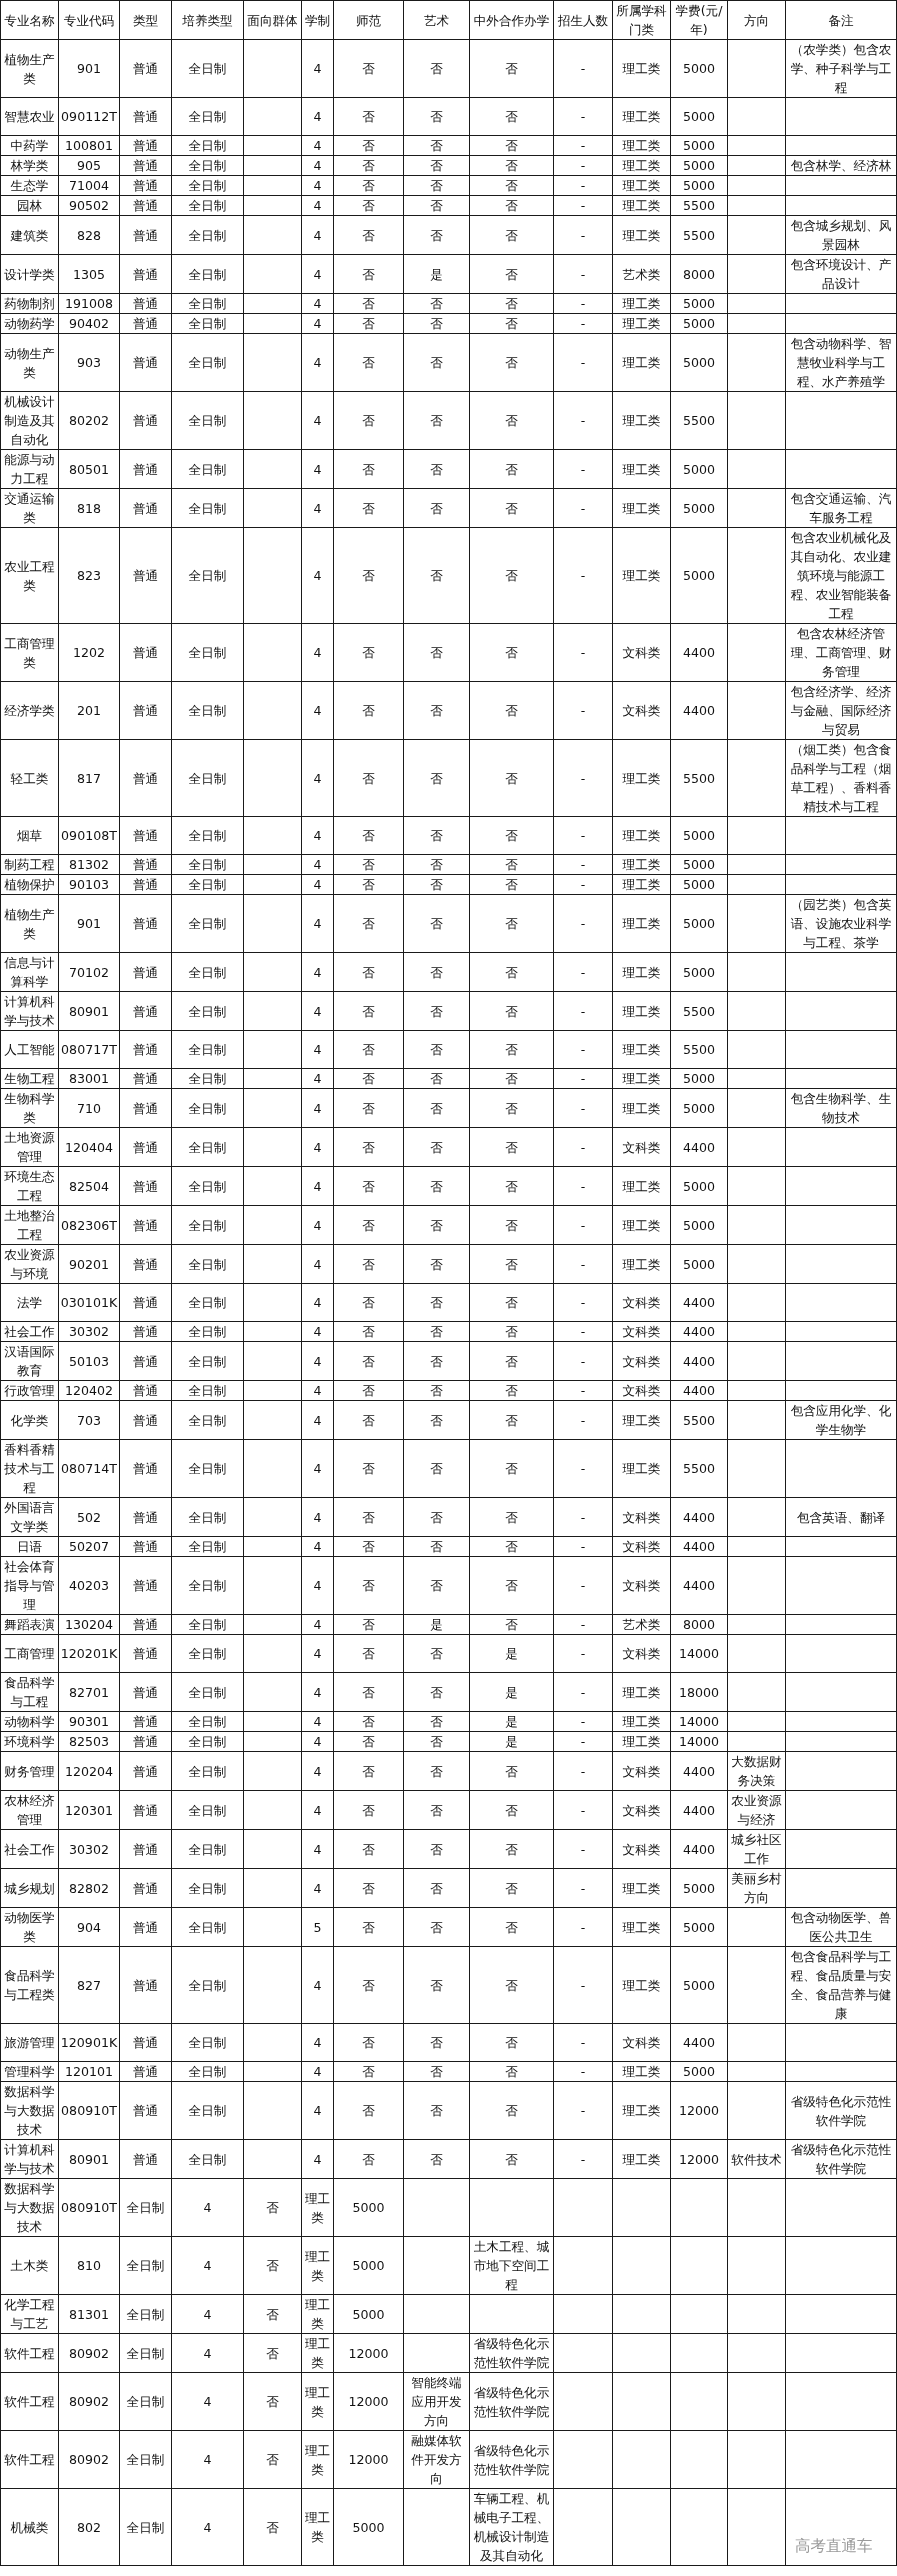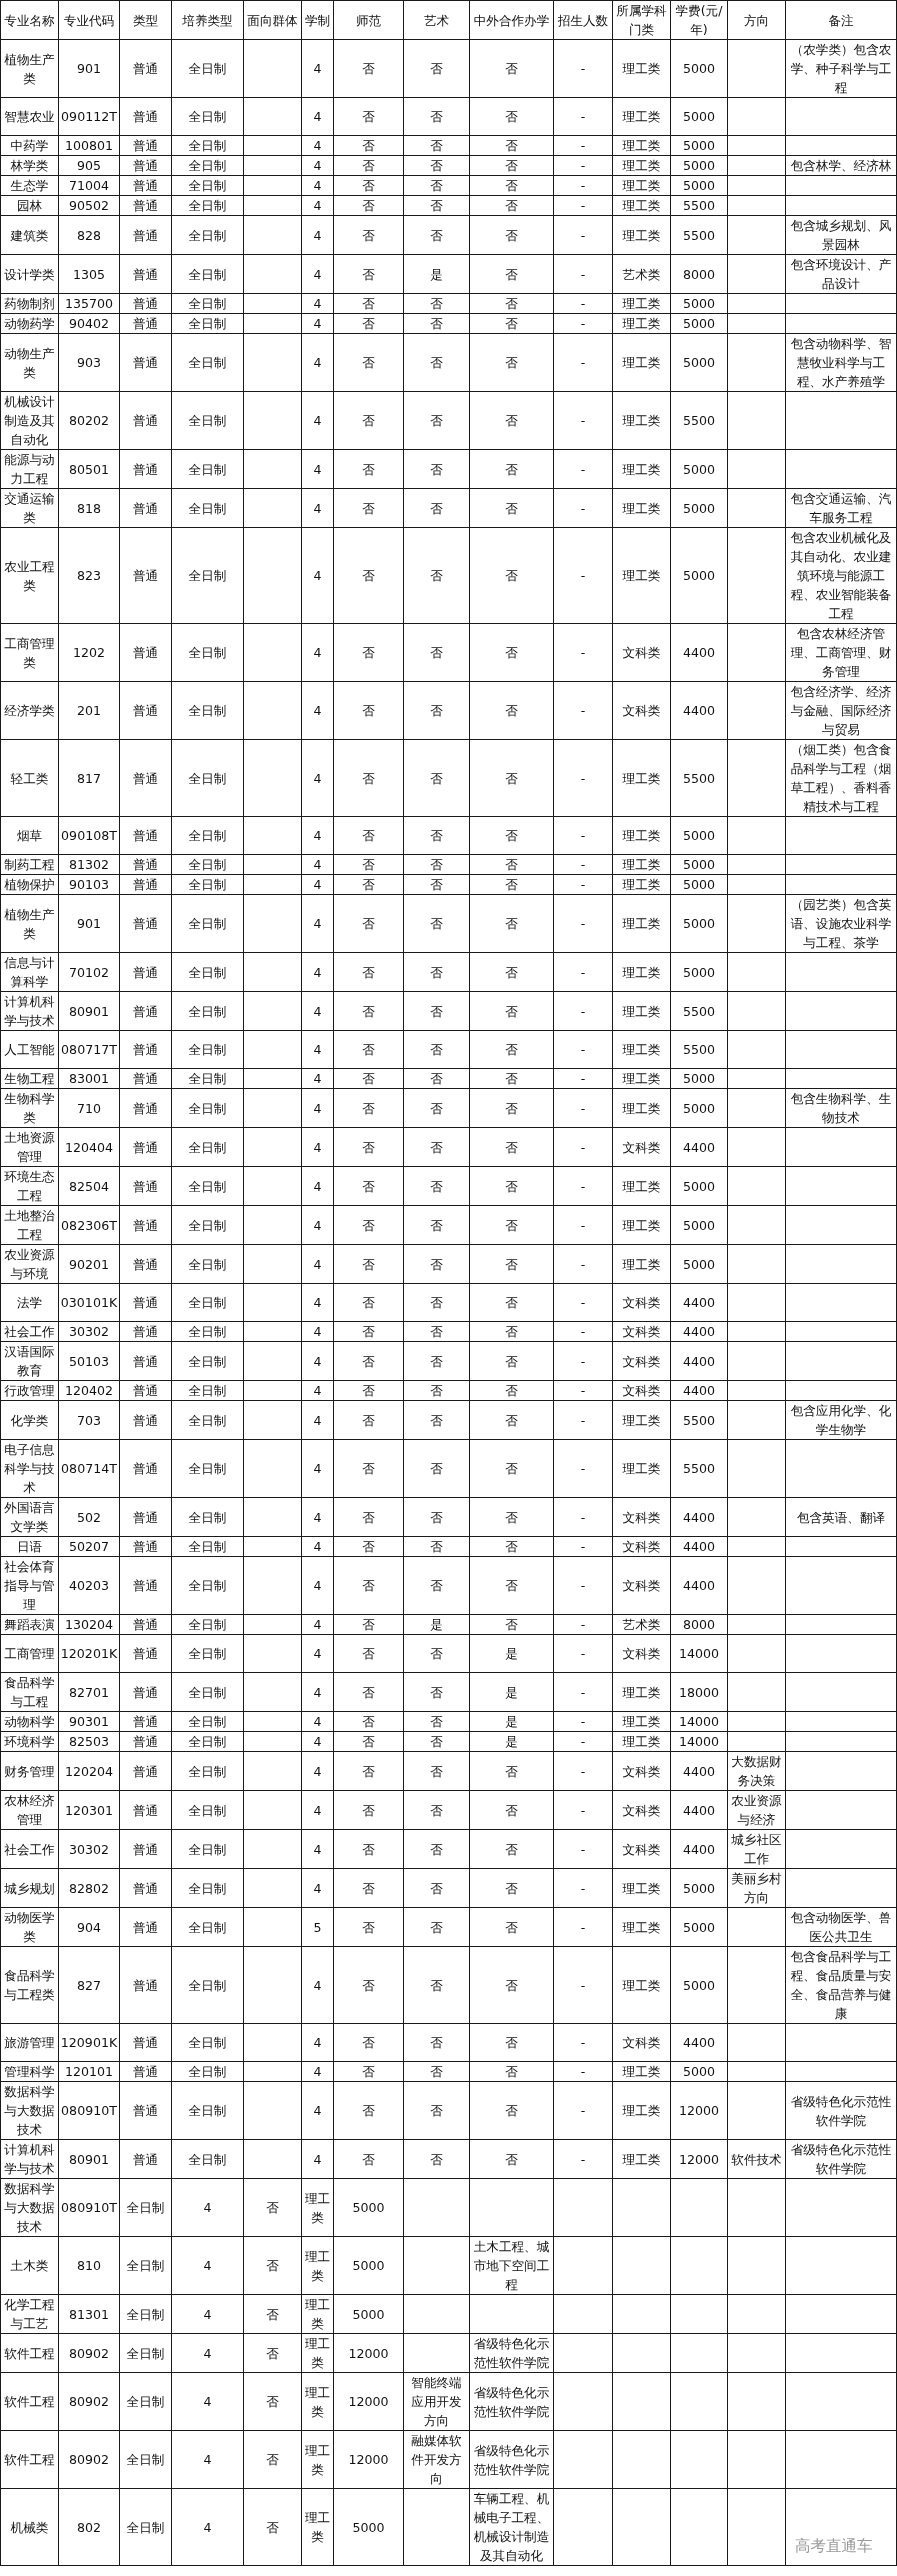--- a/index.html
+++ b/index.html
@@ -175,21 +175,21 @@
         <td>是</td>
         <td>否</td>
         <td>-</td>
         <td>艺术类</td>
         <td>8000</td>
         <td></td>
         <td>包含环境设计、产品设计</td>
       </tr>
       <tr style="height: 19px;">
         <td>药物制剂</td>
-        <td>135700</td>
+        <td>191008</td>
         <td>普通</td>
         <td>全日制</td>
         <td></td>
         <td>4</td>
         <td>否</td>
         <td>否</td>
         <td>否</td>
         <td>-</td>
         <td>理工类</td>
         <td>5000</td>
@@ -622,21 +622,21 @@
         <td>否</td>
         <td>否</td>
         <td>否</td>
         <td>-</td>
         <td>理工类</td>
         <td>5500</td>
         <td></td>
         <td>包含应用化学、化学生物学</td>
       </tr>
       <tr style="height: 58px;">
-        <td>电子信息科学与技术</td>
+        <td>香料香精技术与工程</td>
         <td>080714T</td>
         <td>普通</td>
         <td>全日制</td>
         <td></td>
         <td>4</td>
         <td>否</td>
         <td>否</td>
         <td>否</td>
         <td>-</td>
         <td>理工类</td>

